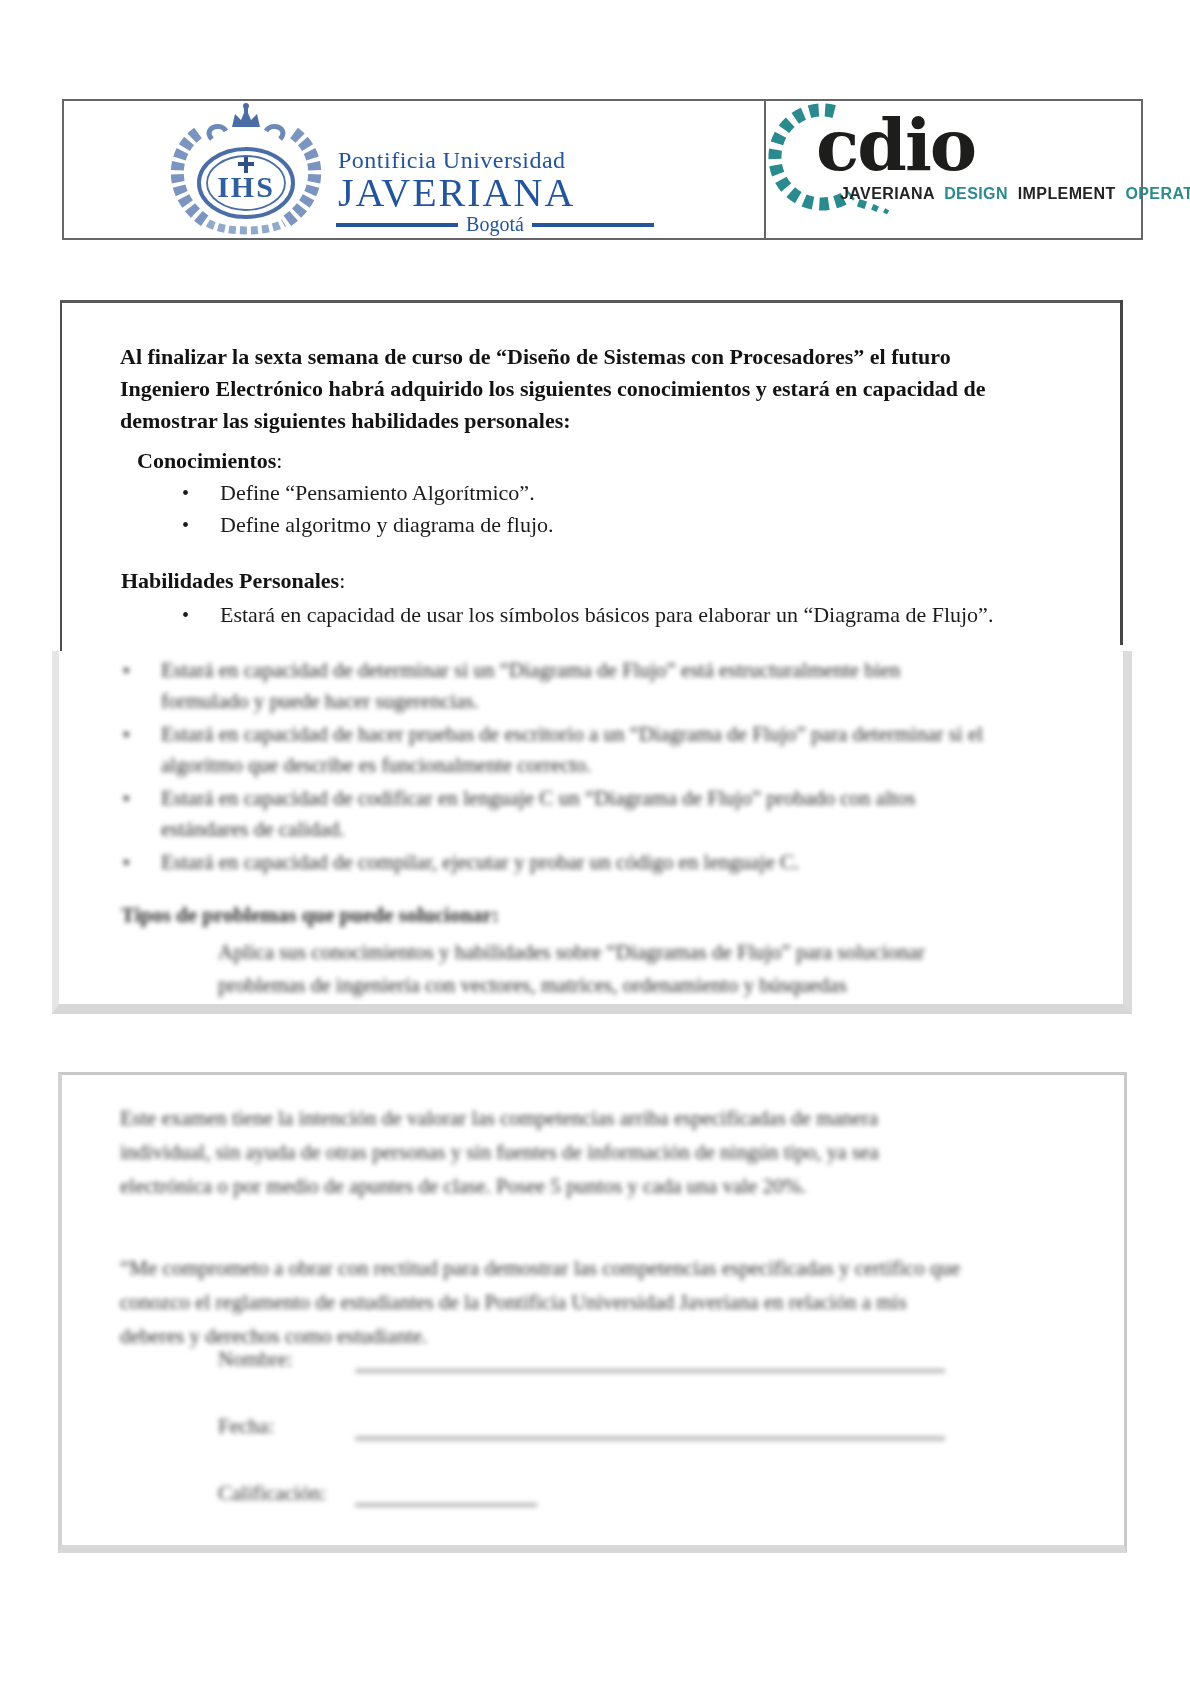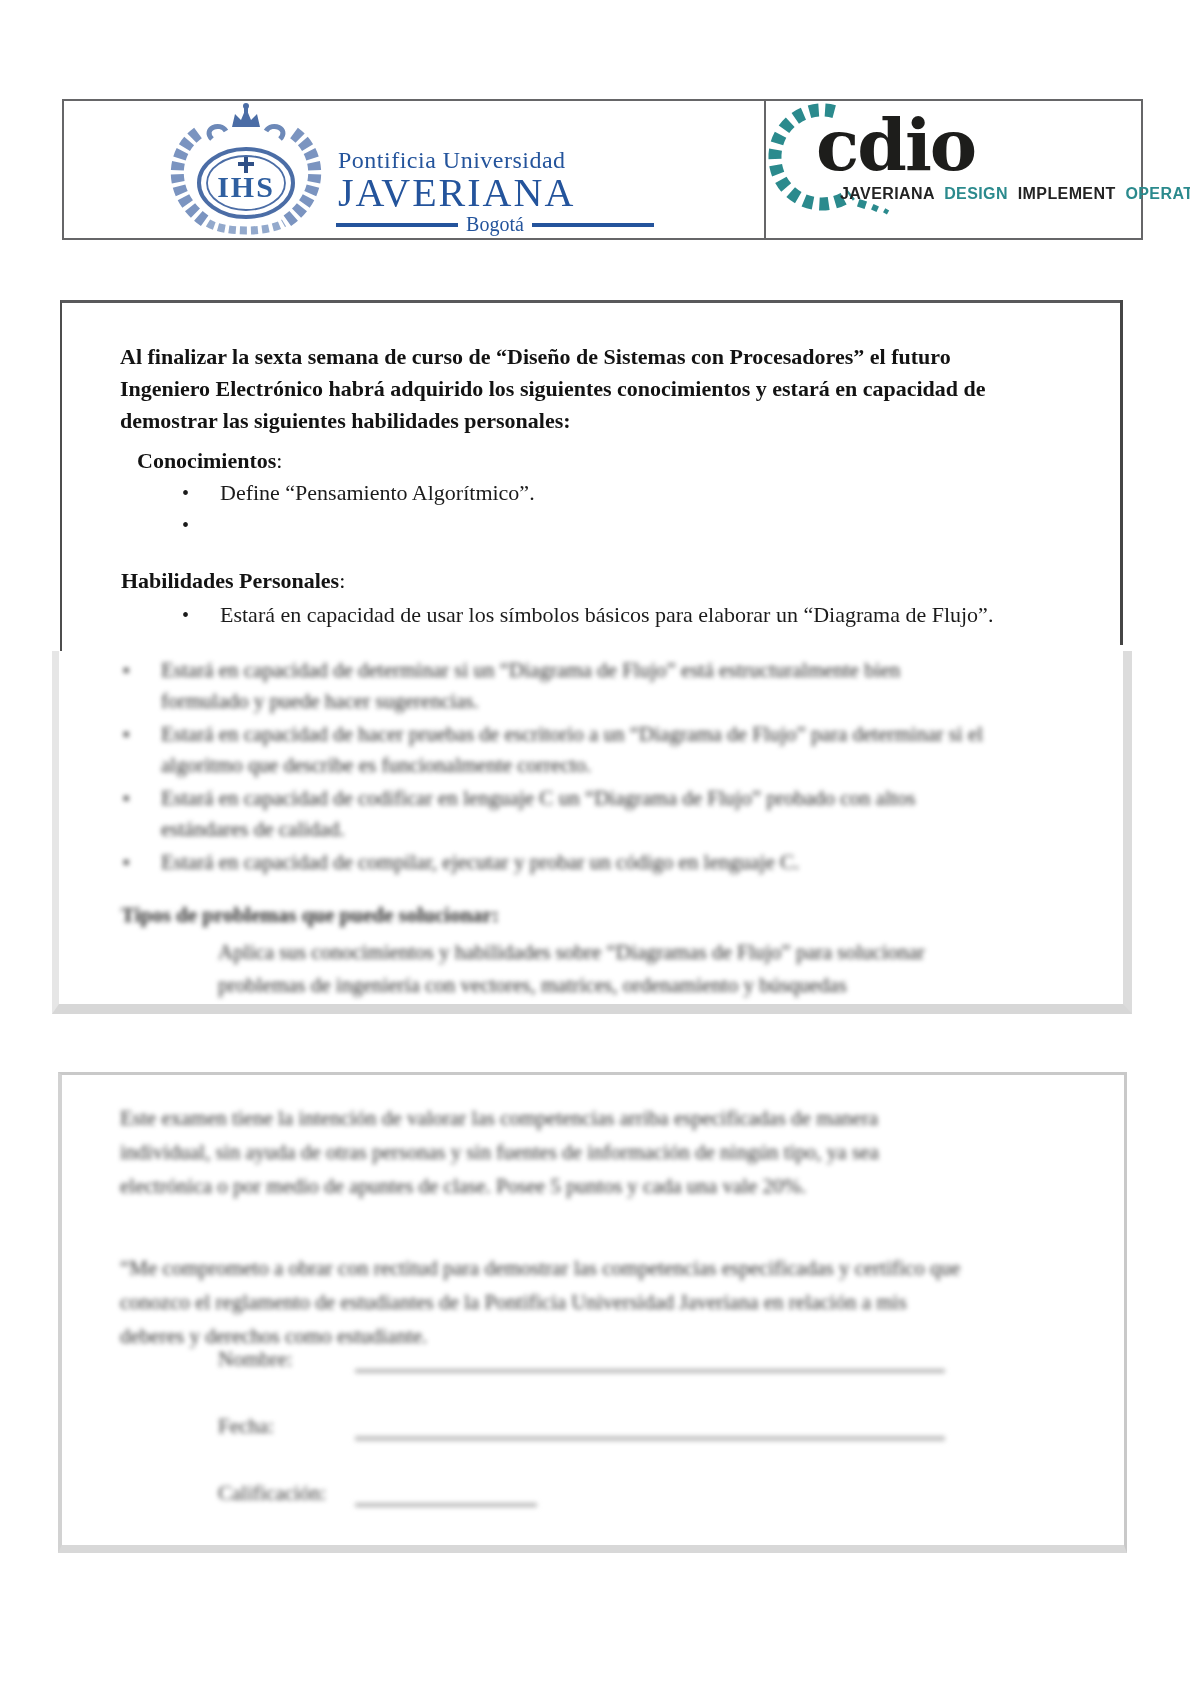--- a/index.html
+++ b/index.html
@@ -109,20 +109,21 @@
   <div class="abs intro">Al finalizar la sexta semana de curso de “Diseño de Sistemas con Procesadores” el futuro Ingeniero Electrónico habrá adquirido los siguientes conocimientos  y estará en capacidad de demostrar las siguientes habilidades personales:</div>
 
   <div class="abs sec-heading" style="left:137px;top:447px;"><span class="doc-bold">Conocimientos</span><span>:</span></div>
 
   <div class="bullet-row" style="left:180px;top:477px;width:860px;">
     <span class="bullet-dot">•</span>
     <span class="bullet-text">Define “Pensamiento Algorítmico”.</span>
   </div>
   <div class="bullet-row" style="left:180px;top:509px;width:860px;">
     <span class="bullet-dot">•</span>
+    <span class="bullet-text">Define algoritmo y diagrama de flujo.</span>
   </div>
 
   <div class="abs sec-heading" style="left:121px;top:567px;"><span class="doc-bold">Habilidades Personales</span><span>:</span></div>
 
   <div class="bullet-row" style="left:180px;top:599px;width:868px;">
     <span class="bullet-dot">•</span>
     <span class="bullet-text" style="width:828px;">Estará en capacidad de usar los símbolos básicos para elaborar un “Diagrama de Flujo”.</span>
   </div>
 
   <div class="abs blur-overlay">

